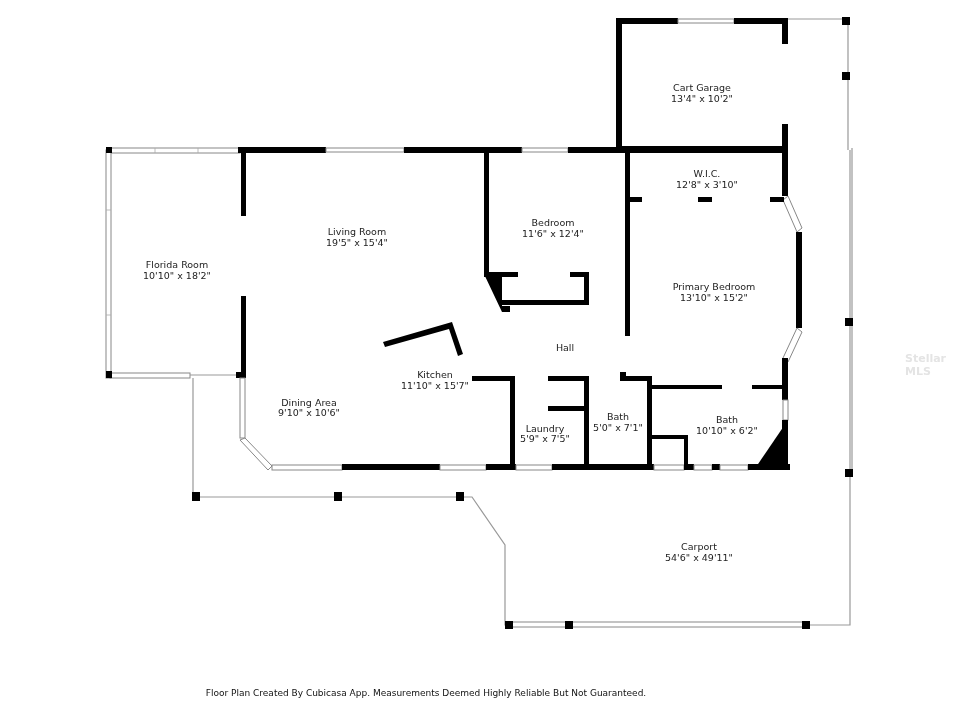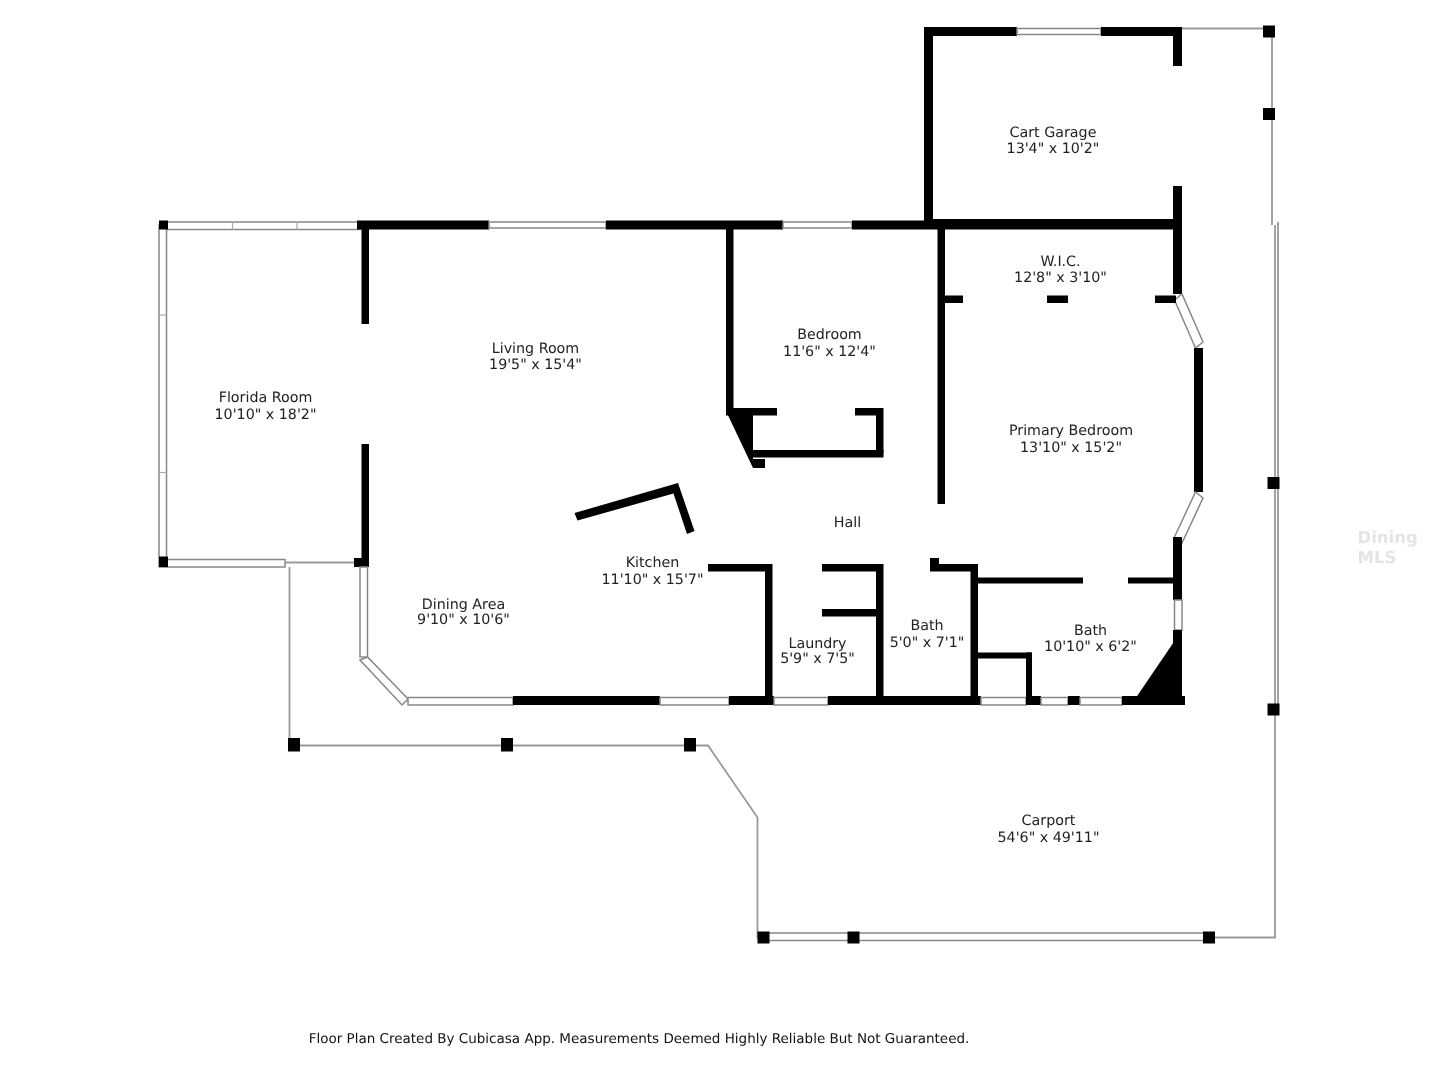--- a/index.html
+++ b/index.html
@@ -166,14 +166,14 @@
     <text class="lbl" x="618" y="431">5'0" x 7'1"</text>
 
     <text class="lbl" x="727" y="423">Bath</text>
     <text class="lbl" x="727" y="434">10'10" x 6'2"</text>
 
     <text class="lbl" x="699" y="550">Carport</text>
     <text class="lbl" x="699" y="561">54'6" x 49'11"</text>
   </g>
 </svg>
 
-<div class="watermark">Dining MLS</div>
+<div class="watermark">Stellar MLS</div>
 <div class="footer">Floor Plan Created By Cubicasa App. Measurements Deemed Highly Reliable But Not Guaranteed.</div>
 
 </body></html>

